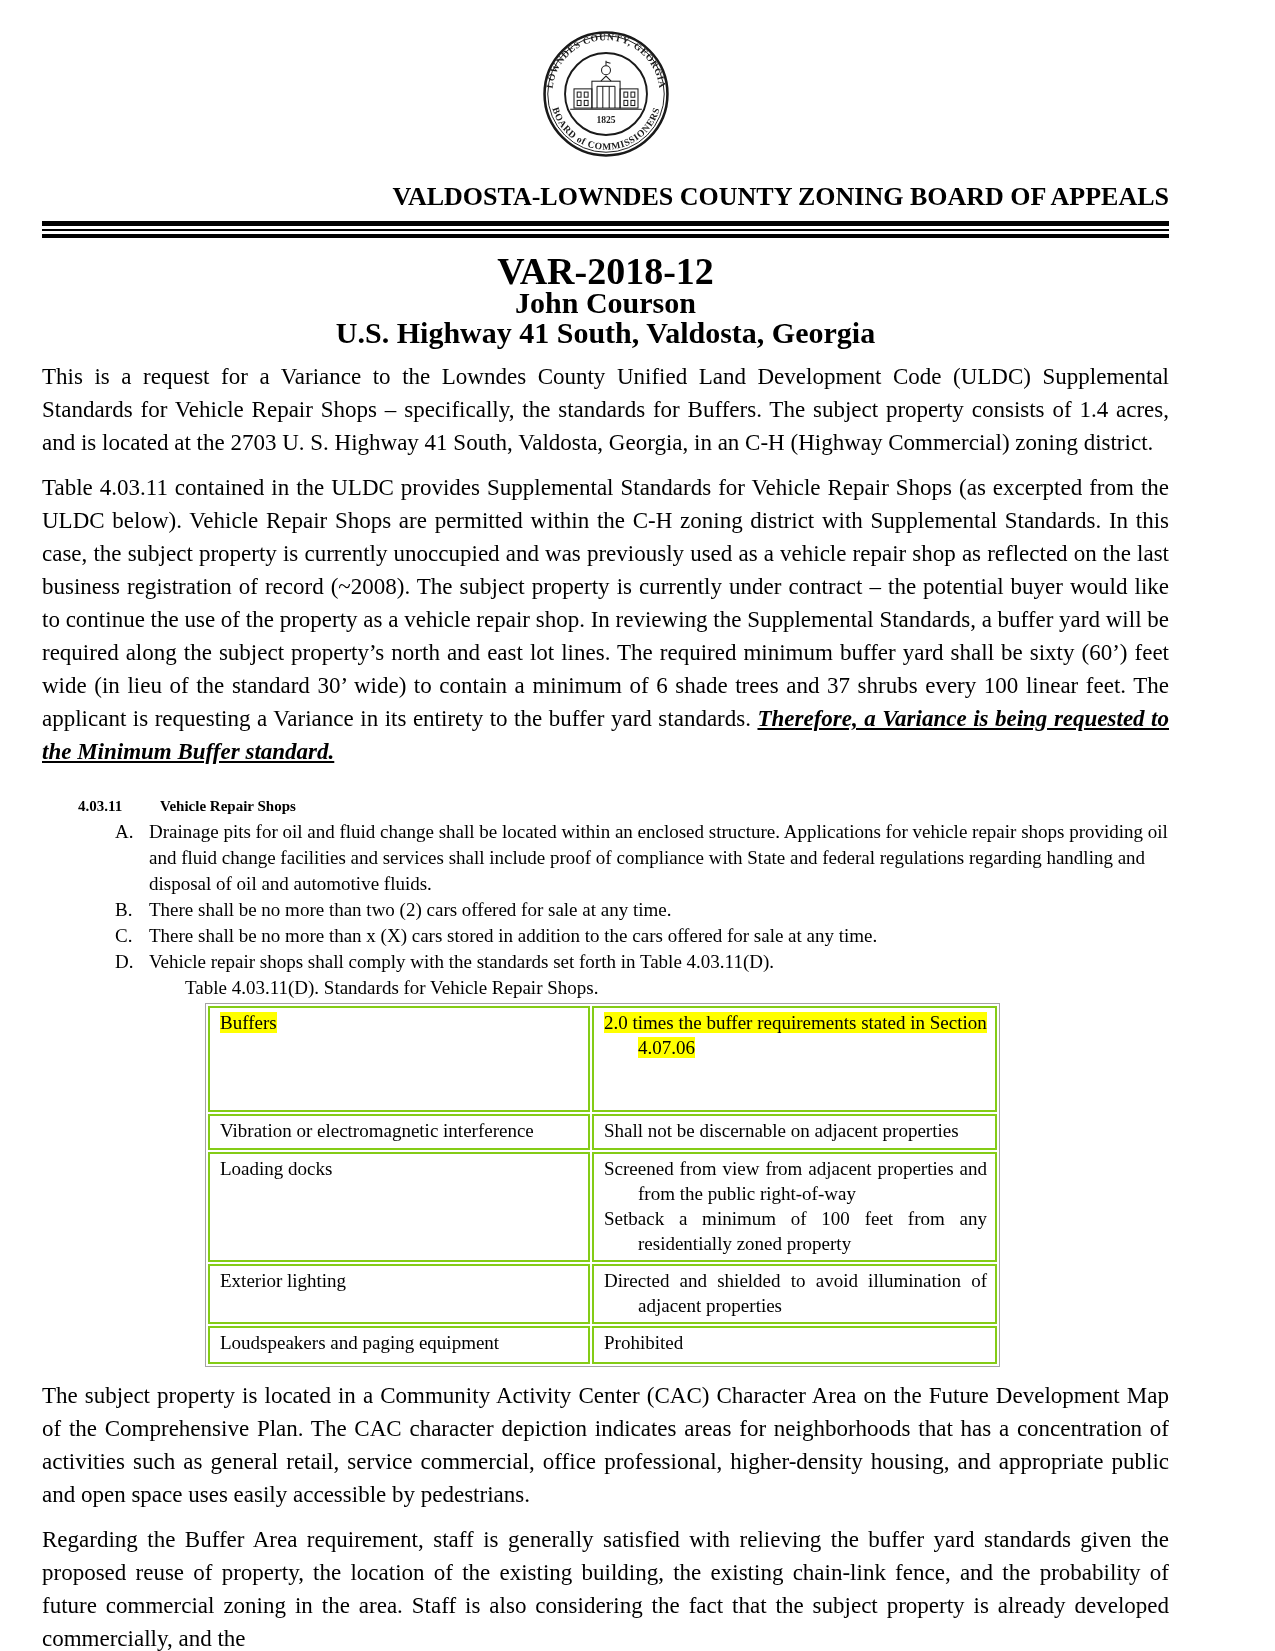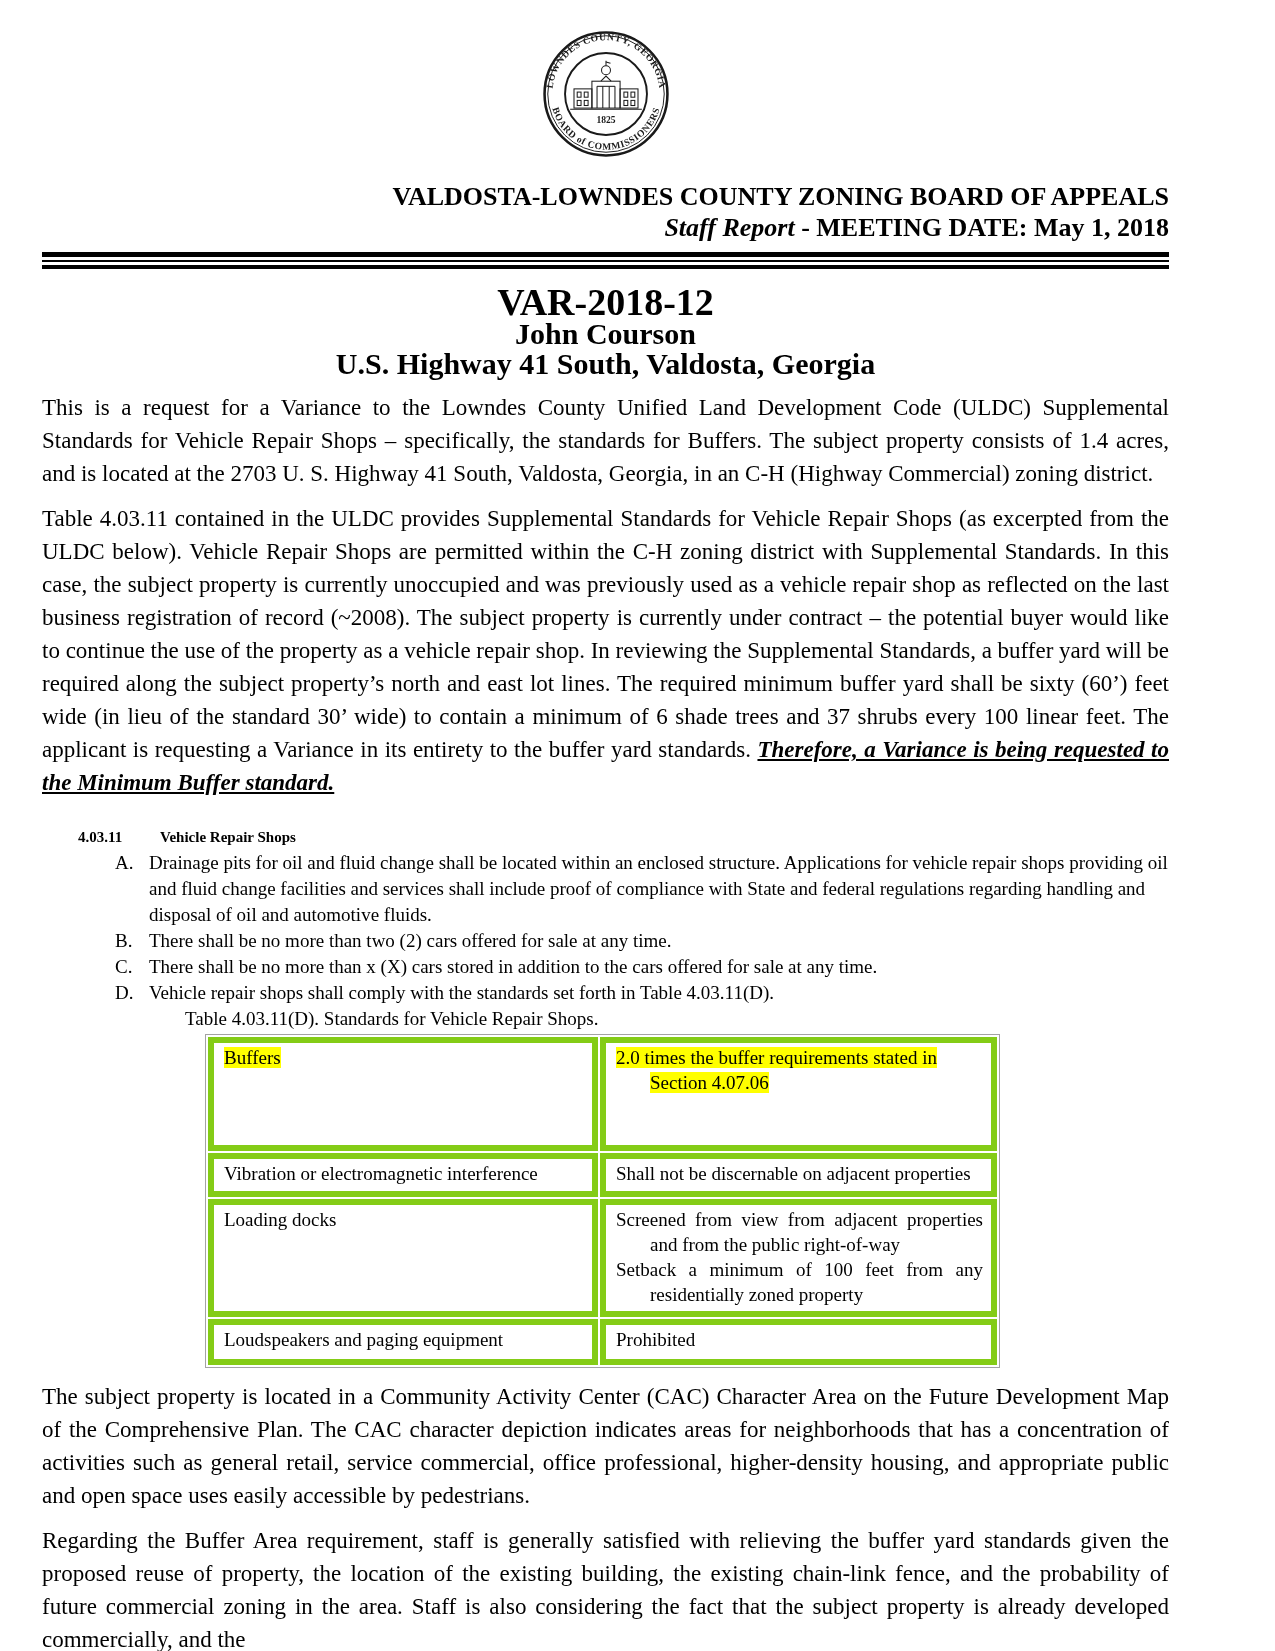--- a/index.html
+++ b/index.html
@@ -39,21 +39,21 @@
   .uldc-list{margin-left:73px;font-size:19px;line-height:26px;}
   .uldc-item{display:flex;}
   .uldc-item .letter{width:34px;flex:0 0 34px;}
   .uldc-item .txt{flex:1;text-align:left;}
 
   .table-caption{font-weight:normal;font-size:19px;margin:2px 0 4px 143px;}
 
   
   table.std{border-collapse:separate;border-spacing:2px;margin-left:163px;width:795px;
             border:1px solid #a3a3a3;font-size:19px;line-height:25px;}
-  table.std td{border:6px solid #84cc16;vertical-align:top;padding:2px 8px 2px 10px;}
+  table.std td{border:2px solid #84cc16;vertical-align:top;padding:2px 8px 2px 10px;}
   td.c-label{width:360px;}
   td.c-value{padding-left:5px;}
   .hang{padding-left:34px;text-indent:-34px;}
   .r1 td{height:98px;}
   .r2 td{height:28px;}
   .r3 td{height:102px;}
   .r4 td{height:102px;}
   .r5 td{height:52px;}
   .r6 td{height:30px;}
   .r3 td.c-value,.r5 td.c-value{text-align:justify;}
@@ -106,21 +106,20 @@
         <line x1="100" y1="56" x2="100" y2="48"></line>
         <line x1="100" y1="50" x2="107" y2="52"></line>
         <line x1="44" y1="124" x2="156" y2="124"></line>
       </g>
       <text class="seal-text" x="100" y="145" font-size="15" text-anchor="middle">1825</text>
     </svg>
   </div>
 
   <div class="report-header">
     <div>VALDOSTA-LOWNDES COUNTY ZONING BOARD OF APPEALS</div>
-    <div><span class="it">Staff Report</span><span> - MEETING DATE:  May 1, 2018</span></div>
   </div>
 
   <div class="rule">
     <div class="a"></div>
       <div class="b"></div>
       <div class="c"></div>
   </div>
 
   <div class="case-block">
     <div class="case-number">VAR-2018-12</div>
@@ -171,20 +170,26 @@
           <div class="hang">Shall not be discernable on adjacent properties</div>
         </td>
       </tr>
       <tr class="r3">
         <td class="c-label">Loading docks</td>
         <td class="c-value">
           <div class="hang">Screened from view from adjacent properties and from the public right-of-way</div>
           <div class="hang">Setback a minimum of 100 feet from any residentially zoned property</div>
         </td>
       </tr>
+      <tr class="r5">
+        <td class="c-label">Exterior lighting</td>
+        <td class="c-value">
+          <div class="hang">Directed and shielded to avoid illumination of adjacent properties</div>
+        </td>
+      </tr>
       <tr class="r6">
         <td class="c-label">Loudspeakers and paging equipment</td>
         <td class="c-value">
           <div class="hang">Prohibited</div>
         </td>
       </tr>
     </tbody>
   </table>
 
   <p class="body-par">The subject property is located in a Community Activity Center (CAC) Character Area on the Future Development Map of the Comprehensive Plan.  The CAC character depiction indicates areas for neighborhoods that has a concentration of activities such as general retail, service commercial, office professional, higher-density housing, and appropriate public and open space uses easily accessible by pedestrians.</p>

